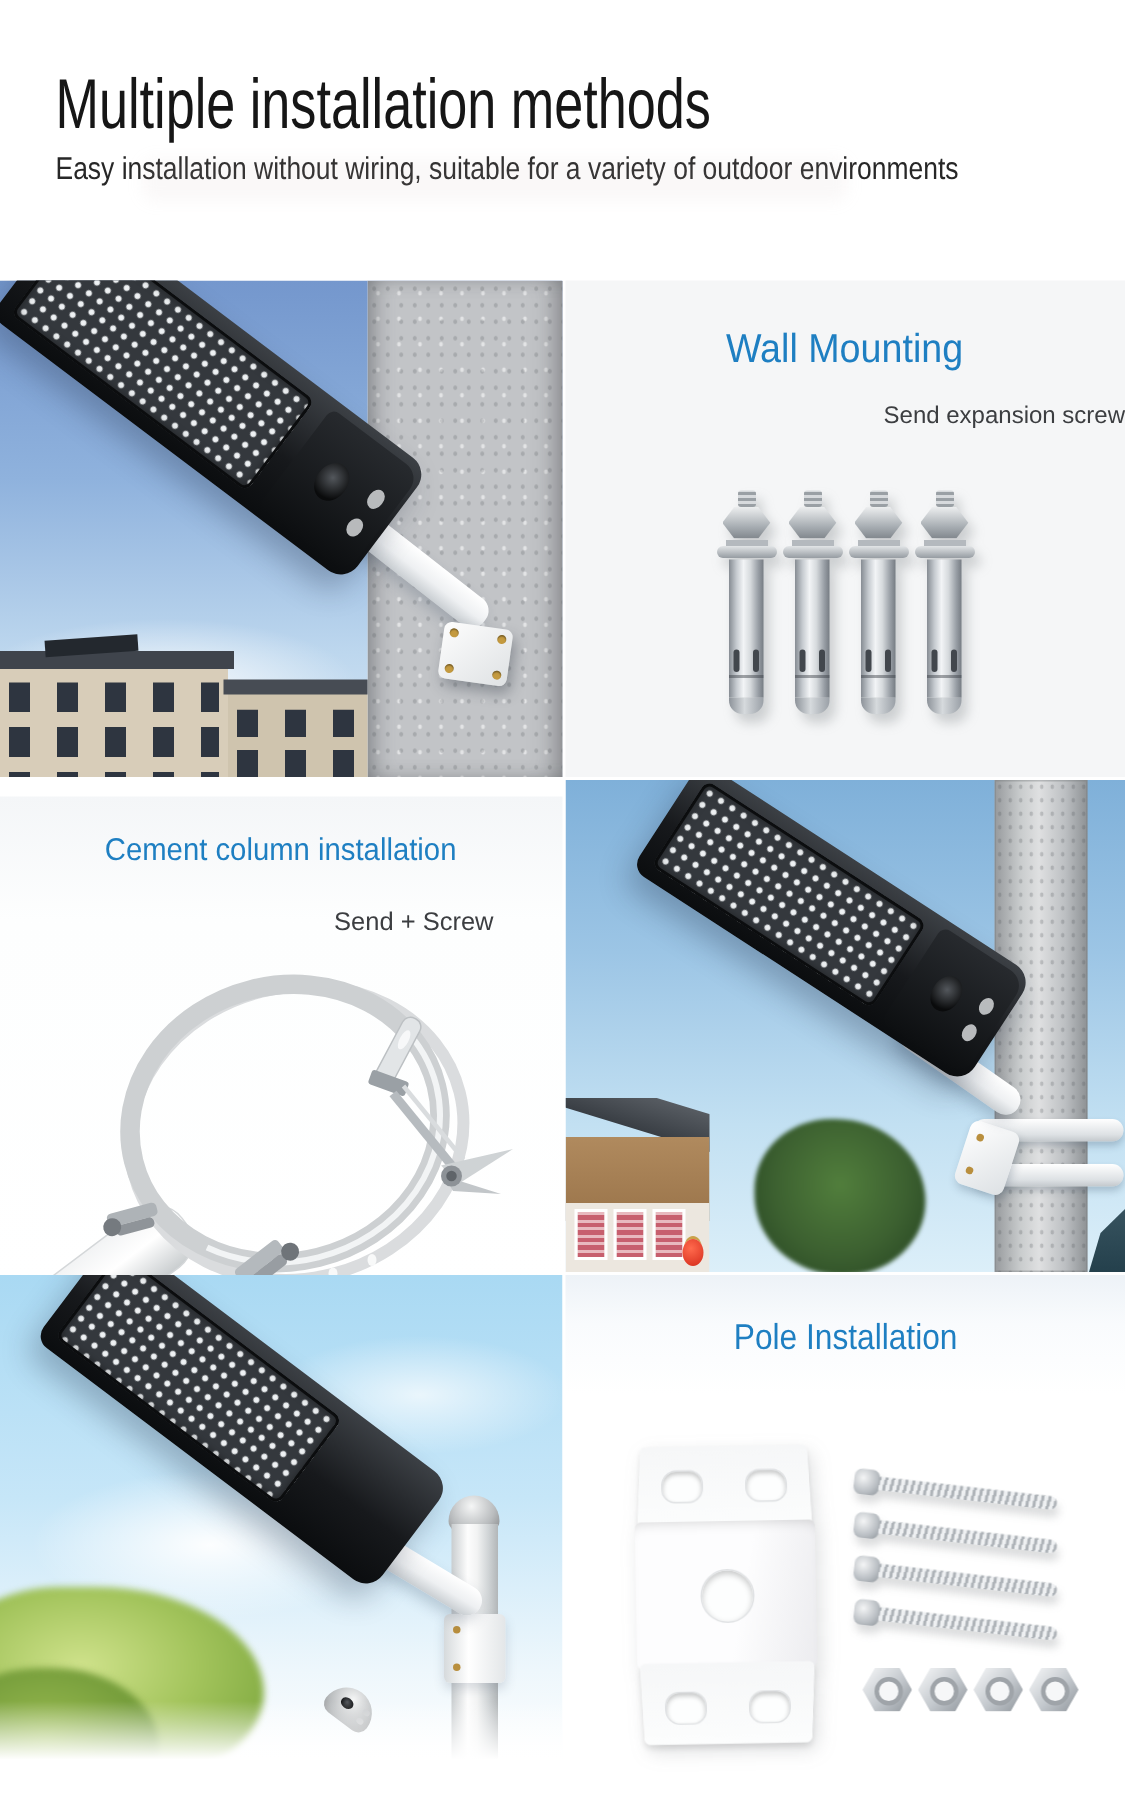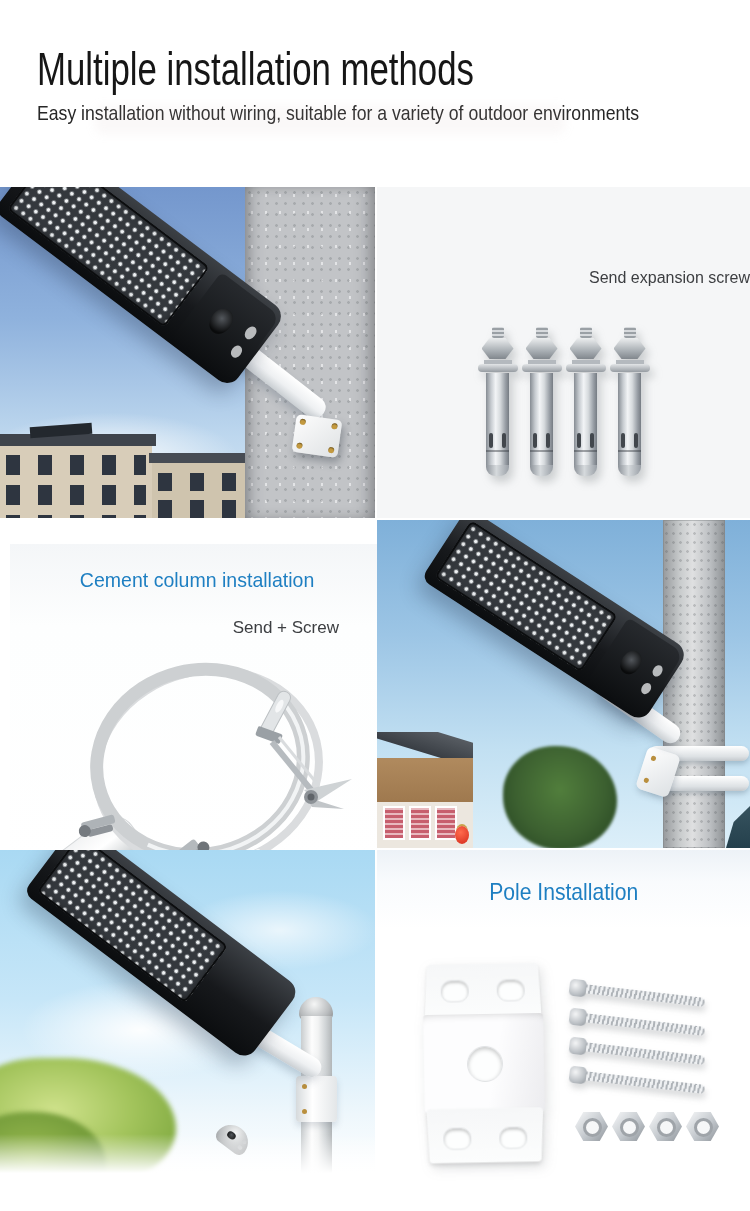--- a/index.html
+++ b/index.html
@@ -11,21 +11,21 @@
   .hdr-title .cx{display:inline-block;transform:scaleX(.74);transform-origin:0 50%;}
   .hdr-sub{position:absolute;left:37px;top:80px;font-size:21px;font-weight:400;color:#272727;white-space:nowrap;}
   .hdr-sub .cx{display:inline-block;transform:scaleX(.84);transform-origin:0 50%;}
   .watermark{position:absolute;left:95px;top:106px;width:470px;height:28px;border-radius:8px;
              background:rgba(205,190,190,.10);filter:blur(5px);}
 
   
   .panel{position:absolute;overflow:hidden;}
   .p1{left:0;top:187px;width:375px;height:331px;}
   .p2{left:377px;top:187px;width:373px;height:331px;background:#f5f6f7;}
-  .p3{left:0;top:544px;width:375px;height:328px;background:linear-gradient(180deg,#f4f6f8 0%,#fdfefe 25%,#fff 100%);margin-left:10px;}
+  .p3{left:0;top:531px;width:375px;height:328px;background:linear-gradient(180deg,#f4f6f8 0%,#fdfefe 25%,#fff 100%);}
   .p4{left:377px;top:520px;width:373px;height:328px;}
   .p5{left:0;top:850px;width:375px;height:330px;}
   .p6{left:377px;top:850px;width:373px;height:361px;background:linear-gradient(180deg,#edf2f7 0%,#f9fbfd 9%,#fff 22%);}
 
   .info h2{position:absolute;left:0;right:0;margin:0;text-align:center;font-weight:400;color:#1e7fc2;}
   .info h2 .cx{display:inline-block;transform:scaleX(.93);transform-origin:50% 50%;white-space:nowrap;}
   .p2 h2{top:30px;font-size:27px;}
   .p3 h2{top:24px;font-size:21px;}
   .p6 h2{top:28px;font-size:24px;}
   .p6 h2 .cx{transform:scaleX(.88);}
@@ -221,20 +221,21 @@
     <div class="leds"></div>
     <div class="cap">
         <span class="sensor"></span>
         <span class="hole h1"></span>
         <span class="hole h2"></span>
       </div>
   </div>
 </section>
 
 <section class="panel info p2">
+  <h2><span class="cx">Wall Mounting</span></h2>
   <p class="sub">Send expansion screw</p>
   <div class="anchors">
     <div class="anchor">
         <span class="stub"></span>
         <span class="nut2"></span>
         <span class="spring"></span>
         <span class="washer"></span>
         <span class="sleeve">
           <span class="sband"></span>
         </span>

